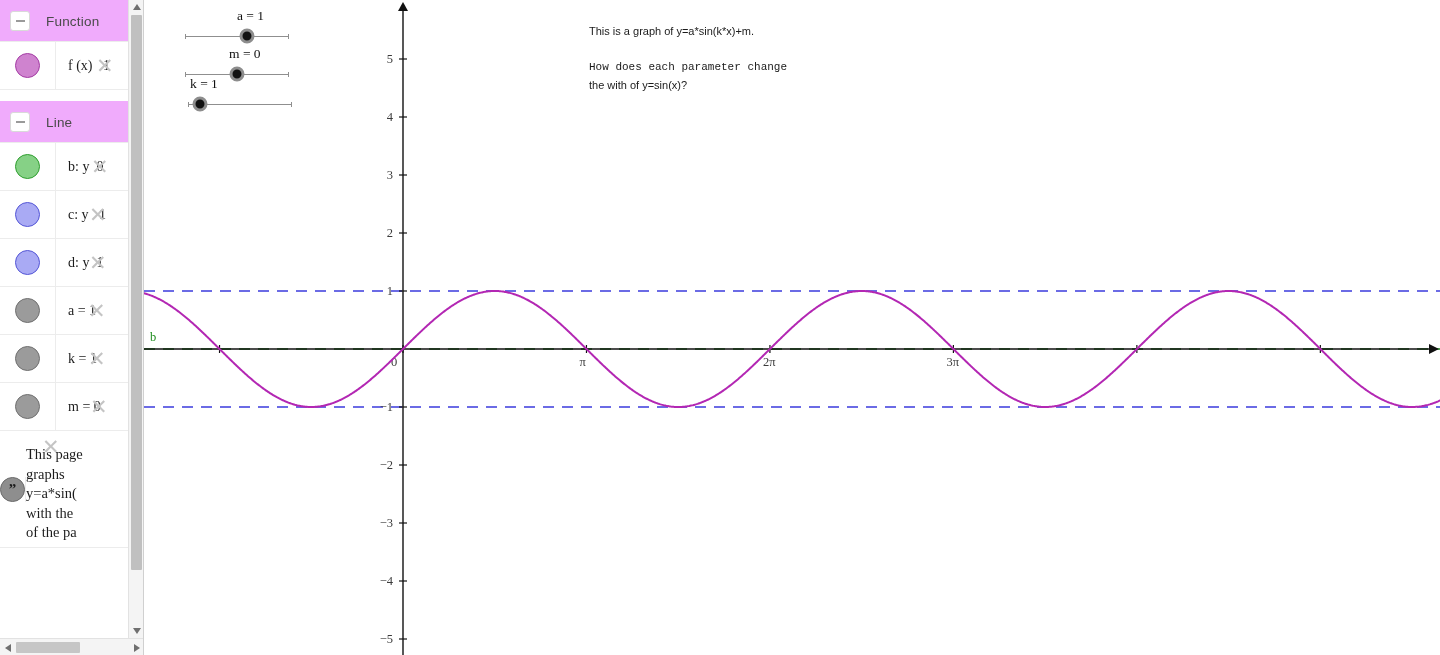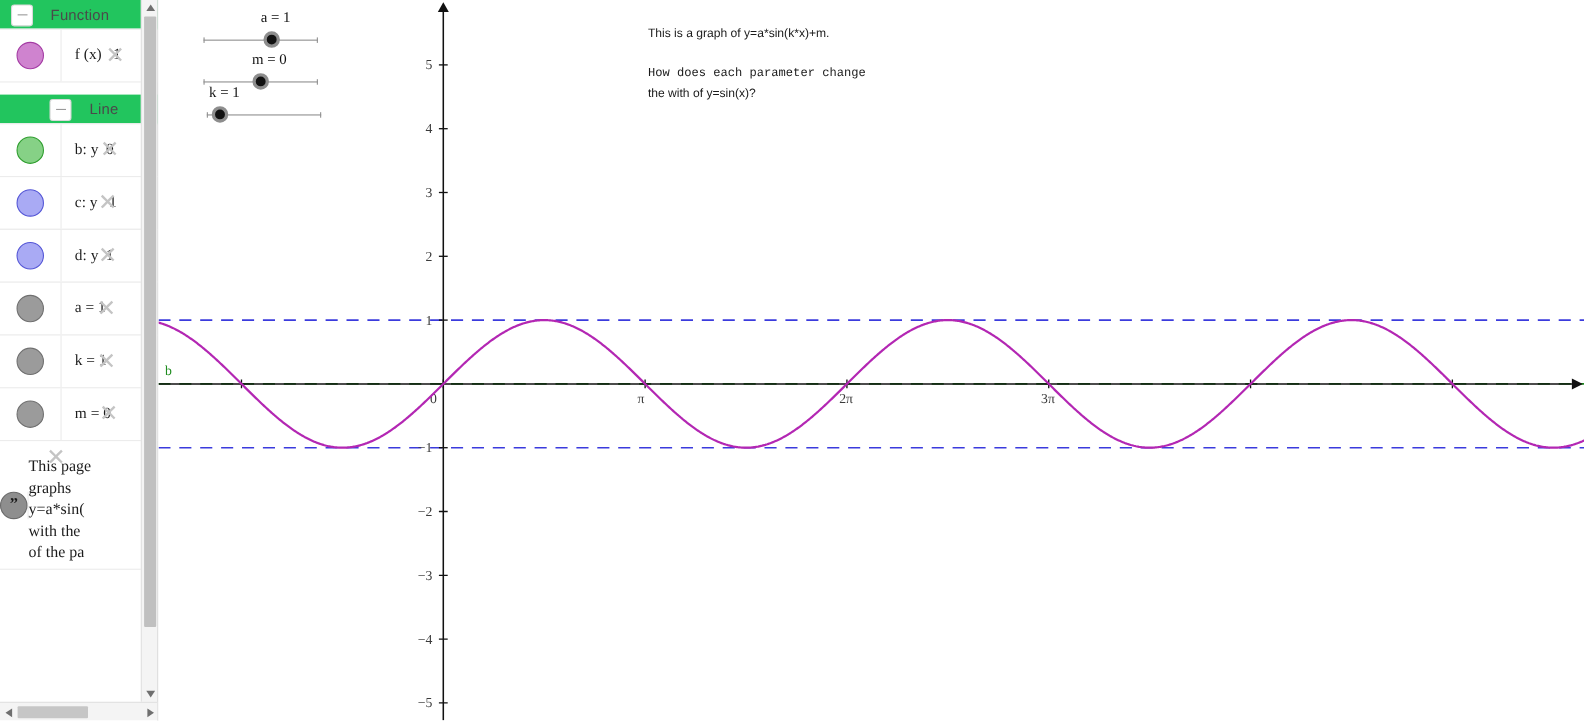--- a/index.html
+++ b/index.html
@@ -11,22 +11,22 @@
   }
   #app{position:relative;width:1440px;height:655px;}
 
   
   #sidebar{
     position:absolute;left:0;top:0;width:144px;height:655px;
     background:#ffffff;border-right:1px solid #d0d0d0;
     overflow:hidden;box-sizing:border-box;
   }
   .grp-head{
-    position:relative;height:27px;display:flex;align-items:center;
-    background:#22c55e;
+    position:relative;height:42px;display:flex;align-items:center;
+    background:#f0abfc;
   }
   .grp-head .minus-box{
     width:18px;height:18px;border:1px solid #d9d9d9;border-radius:3px;
     margin-left:10px;display:flex;align-items:center;justify-content:center;
     background:#fff;flex:0 0 auto;
   }
   .grp-head .minus-box i{display:block;width:9px;height:1.6px;background:#9a9a9a;}
   .grp-head .grp-title{
     margin-left:16px;font-size:13.5px;color:#4a4a4a;letter-spacing:.2px;
   }
@@ -164,21 +164,21 @@
     <div class="row">
       <div class="dotcell">
         <span class="dot magenta"></span>
       </div>
       <div class="labelcell">
         <span class="eqn"><span>f (x)</span>&nbsp;&nbsp;&nbsp;<span>1</span></span>
         <span class="xmark" style="left:40px;top:13px;">✕</span>
       </div>
     </div>
 
-    <div class="grp-head" style="margin-top:11px;justify-content:center;">
+    <div class="grp-head" style="margin-top:11px;">
       <span class="minus-box">
           <i></i>
         </span>
       <span class="grp-title">Line</span>
     </div>
     <div class="row">
       <div class="dotcell">
         <span class="dot green"></span>
       </div>
       <div class="labelcell">

